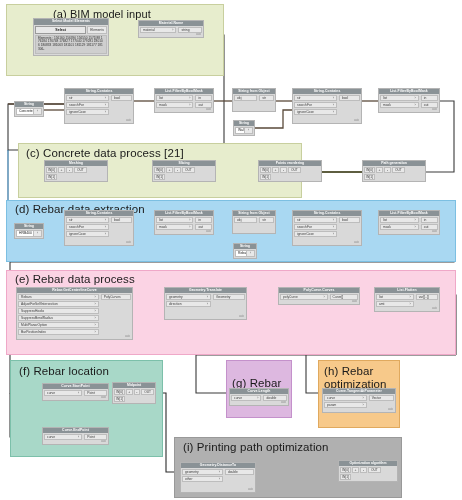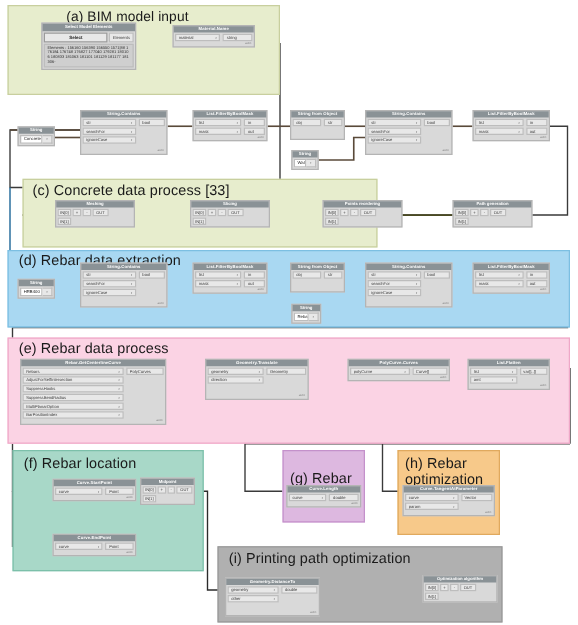--- a/index.html
+++ b/index.html
@@ -287,21 +287,21 @@
           </div>
         <div class="port out">
             <span>out</span>
           </div>
       </div>
     </div>
     <div class="nfoot">auto</div>
   </div>
 
   <div class="panel" style="left:18px;top:143px;width:284px;height:55px;background:#e7edcd;border:1px solid #c8cf9e;">
-    <div class="ptitle" style="left:7px;top:3px;">(c) Concrete data process [33]</div>
+    <div class="ptitle" style="left:7px;top:3px;">(c) Concrete data process [21]</div>
   </div>
 
   <div class="cb" style="left:44px;top:160px;width:64px;">
     <div class="nhead">Meshing</div>
     <div class="cbrow">
       <div class="cbcol">
         <div class="cbp">IN[0]</div>
         <div class="cbp">IN[1]</div>
       </div>
       <div class="cbop">+</div>

